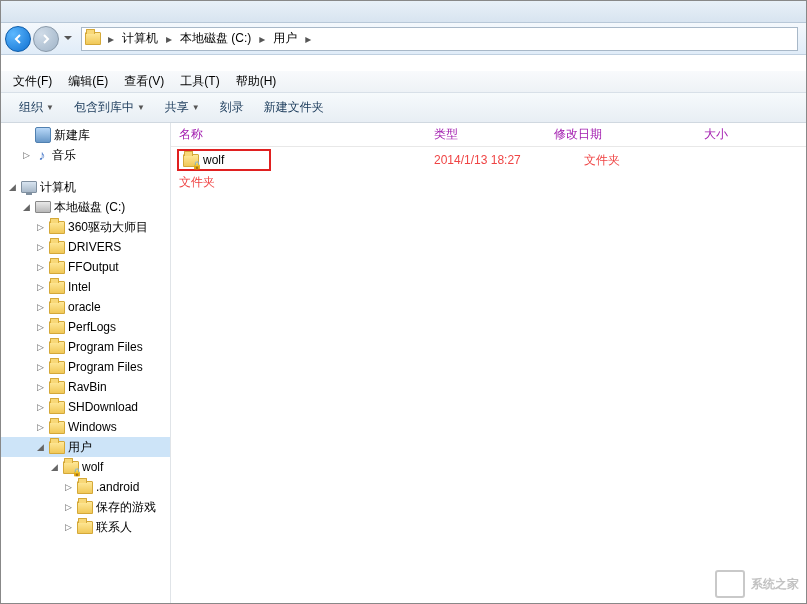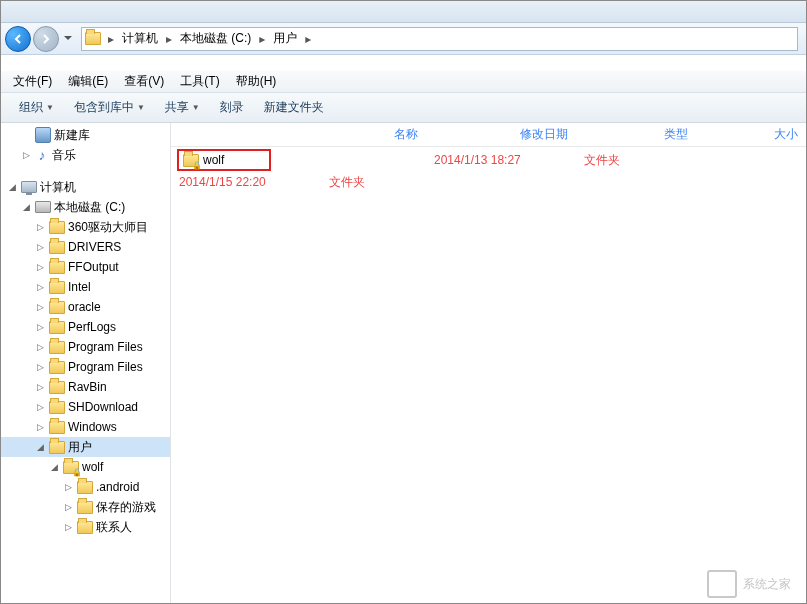--- a/index.html
+++ b/index.html
@@ -31,21 +31,21 @@
 .tree-item { display: flex; align-items: center; height: 20px; padding-left: 4px; cursor: pointer; white-space: nowrap; gap: 3px; }
 .tree-item.selected { background: #cde4f8; }
 .expander { width: 11px; height: 11px; display: flex; align-items: center; justify-content: center; color: #666; font-size: 9px; flex-shrink: 0; }
 .tree-icon { width: 16px; height: 16px; flex-shrink: 0; display: flex; align-items: center; justify-content: center; }
 .ind-0 { padding-left: 6px; }
 .ind-1 { padding-left: 20px; }
 .ind-2 { padding-left: 34px; }
 .ind-3 { padding-left: 48px; }
 
 .content { flex: 1; background: #fff; display: flex; flex-direction: column; }
-.col-headers { height: 24px; display: flex; align-items: center; border-bottom: 1px solid #e8e8e8; color: #3b82f6; text-align: right; }
+.col-headers { height: 24px; display: flex; align-items: center; border-bottom: 1px solid #e8e8e8; color: #a21caf; }
 .col { padding: 0 8px; }
 .col-name { width: 255px; }
 .col-date { width: 150px; }
 .col-type { width: 120px; }
 .col-size { flex: 1; }
 
 .file-list { flex: 1; padding-top: 2px; }
 .file-row { height: 22px; display: flex; align-items: center; }
 .file-row .col-name { display: flex; align-items: center; gap: 4px; padding-left: 12px; }
 .file-highlight { border: 2px solid #e02020; padding: 0 4px; margin-left: -6px; display: flex; align-items: center; gap: 4px; height: 22px; width: 94px; }
@@ -56,21 +56,21 @@
 
 .lock-overlay { position: relative; }
 .lock-overlay::after { content: '🔒'; position: absolute; bottom: -2px; right: -3px; font-size: 8px; }
 
 .lib-icon { width: 16px; height: 16px; background: linear-gradient(#b8d8f8, #6898c8); border-radius: 2px; border: 1px solid #5080b0; }
 .music-icon { width: 14px; height: 14px; color: #4878c8; font-size: 14px; line-height: 14px; }
 .computer-icon { width: 16px; height: 12px; background: linear-gradient(#d8e4f0, #a8b8c8); border: 1px solid #8090a0; border-radius: 1px; position: relative; }
 .computer-icon::after { content: ''; position: absolute; bottom: -3px; left: 4px; width: 6px; height: 2px; background: #8090a0; }
 .drive-icon { width: 16px; height: 12px; background: linear-gradient(#e8e8e8, #b8b8b8); border: 1px solid #888; border-radius: 1px; }
 
-.watermark { position: absolute; bottom: 6px; right: 16px; color: rgba(120,120,120,.45); font-size: 18px; display: flex; align-items: center; gap: 6px; pointer-events: none; }
+.watermark { position: absolute; bottom: 6px; right: 8px; color: rgba(120,120,120,.45); font-size: 18px; display: flex; align-items: center; gap: 6px; pointer-events: none; font-weight: bold; }
 .watermark-logo { width: 30px; height: 28px; border: 2px solid rgba(120,120,120,.4); border-radius: 3px; }
 </style>
 </head>
 <body>
 
 <div class="titlebar"></div>
 
 <div class="navbar">
   <div class="nav-btn">
     <svg viewBox="0 0 12 12">
@@ -279,39 +279,38 @@
             <div class="folder-icon"></div>
           </span>
           <span>联系人</span>
         </div>
       </div>
   </div>
 
   <div class="content">
     <div class="col-headers">
       <div class="col col-name"><span>名称</span></div>
+      <div class="col col-type"><span>类型</span></div>
       <div class="col col-date"><span>修改日期</span></div>
-      <div class="col col-type"><span>类型</span></div>
       <div class="col col-size"><span>大小</span></div>
     </div>
     <div class="file-list" id="file-list">
         <div class="file-row">
           <div class="col col-name">
             <div class="file-highlight">
               <span class="tree-icon lock-overlay">
                 <div class="folder-icon"></div>
               </span>
               <span>wolf</span>
             </div>
           </div>
           <div class="col col-date">2014/1/13 18:27</div>
           <div class="col col-type">文件夹</div>
         </div>
         <div class="file-row">
-          <div class="col col-date">2014/1/15 22:20</div>
           <div class="col col-type">文件夹</div>
         </div>
       </div>
   </div>
 </div>
 
 <div class="watermark">
   <div class="watermark-logo"></div>
   <span>系统之家</span>
 </div>

